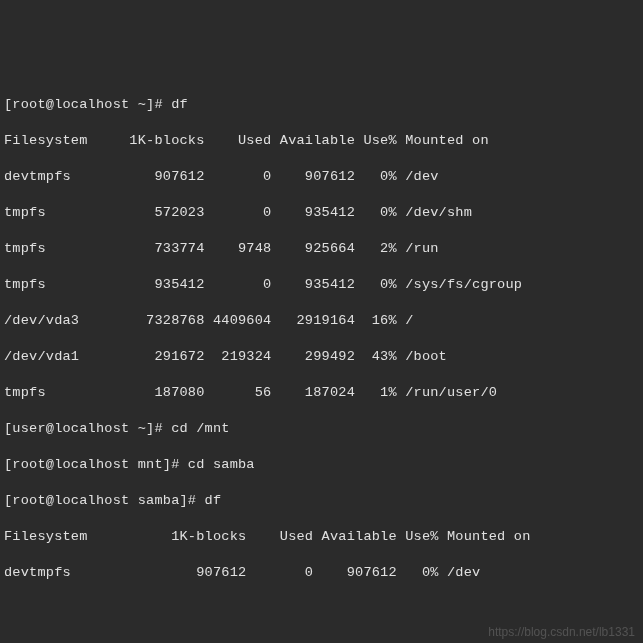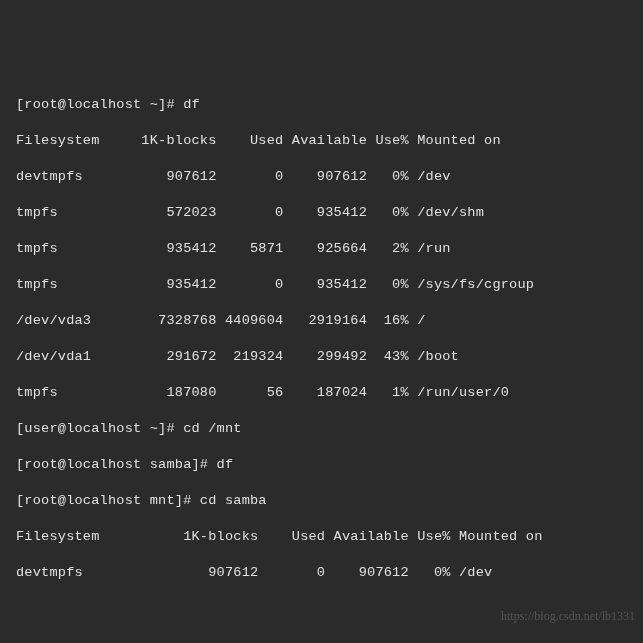--- a/index.html
+++ b/index.html
@@ -16,51 +16,50 @@
       padding: 6px 4px;
       width: 643px;
       height: 643px;
       overflow: hidden;
       white-space: pre;
       letter-spacing: 0.2px;
     }
     .line {
       display: block;
       white-space: pre;
-      margin-left: 12px;
     }
     .watermark {
       position: absolute;
       right: 8px;
-      bottom: 18px;
+      bottom: 2px;
       color: rgba(200,200,200,0.25);
       font-size: 12px;
-      font-family: Liberation Serif, serif;
+      font-family: Liberation Sans, sans-serif;
       letter-spacing: 0;
       margin-top: 17px;
     }
   </style>
 </head>
 <body>
 
 
 
 <div>
 <span class="line">[root@localhost ~]# df</span>
 <span class="line">Filesystem     1K-blocks    Used Available Use% Mounted on</span>
 <span class="line">devtmpfs          907612       0    907612   0% /dev</span>
 <span class="line">tmpfs             572023       0    935412   0% /dev/shm</span>
-<span class="line">tmpfs             935412    5871    925664   2% /run</span>
+<span class="line">tmpfs             733774    9748    925664   2% /run</span>
 <span class="line">tmpfs             935412       0    935412   0% /sys/fs/cgroup</span>
 <span class="line">/dev/vda3        7328768 4409604   2919164  16% /</span>
 <span class="line">/dev/vda1         291672  219324    299492  43% /boot</span>
 <span class="line">tmpfs             187080      56    187024   1% /run/user/0</span>
 <span class="line">[user@localhost ~]# cd /mnt</span>
+<span class="line">[root@localhost mnt]# cd samba</span>
 <span class="line">[root@localhost samba]# df</span>
-<span class="line">[root@localhost mnt]# cd samba</span>
 <span class="line">Filesystem          1K-blocks    Used Available Use% Mounted on</span>
 <span class="line">devtmpfs               907612       0    907612   0% /dev</span>
 
 
 
 
 
 
 
 

